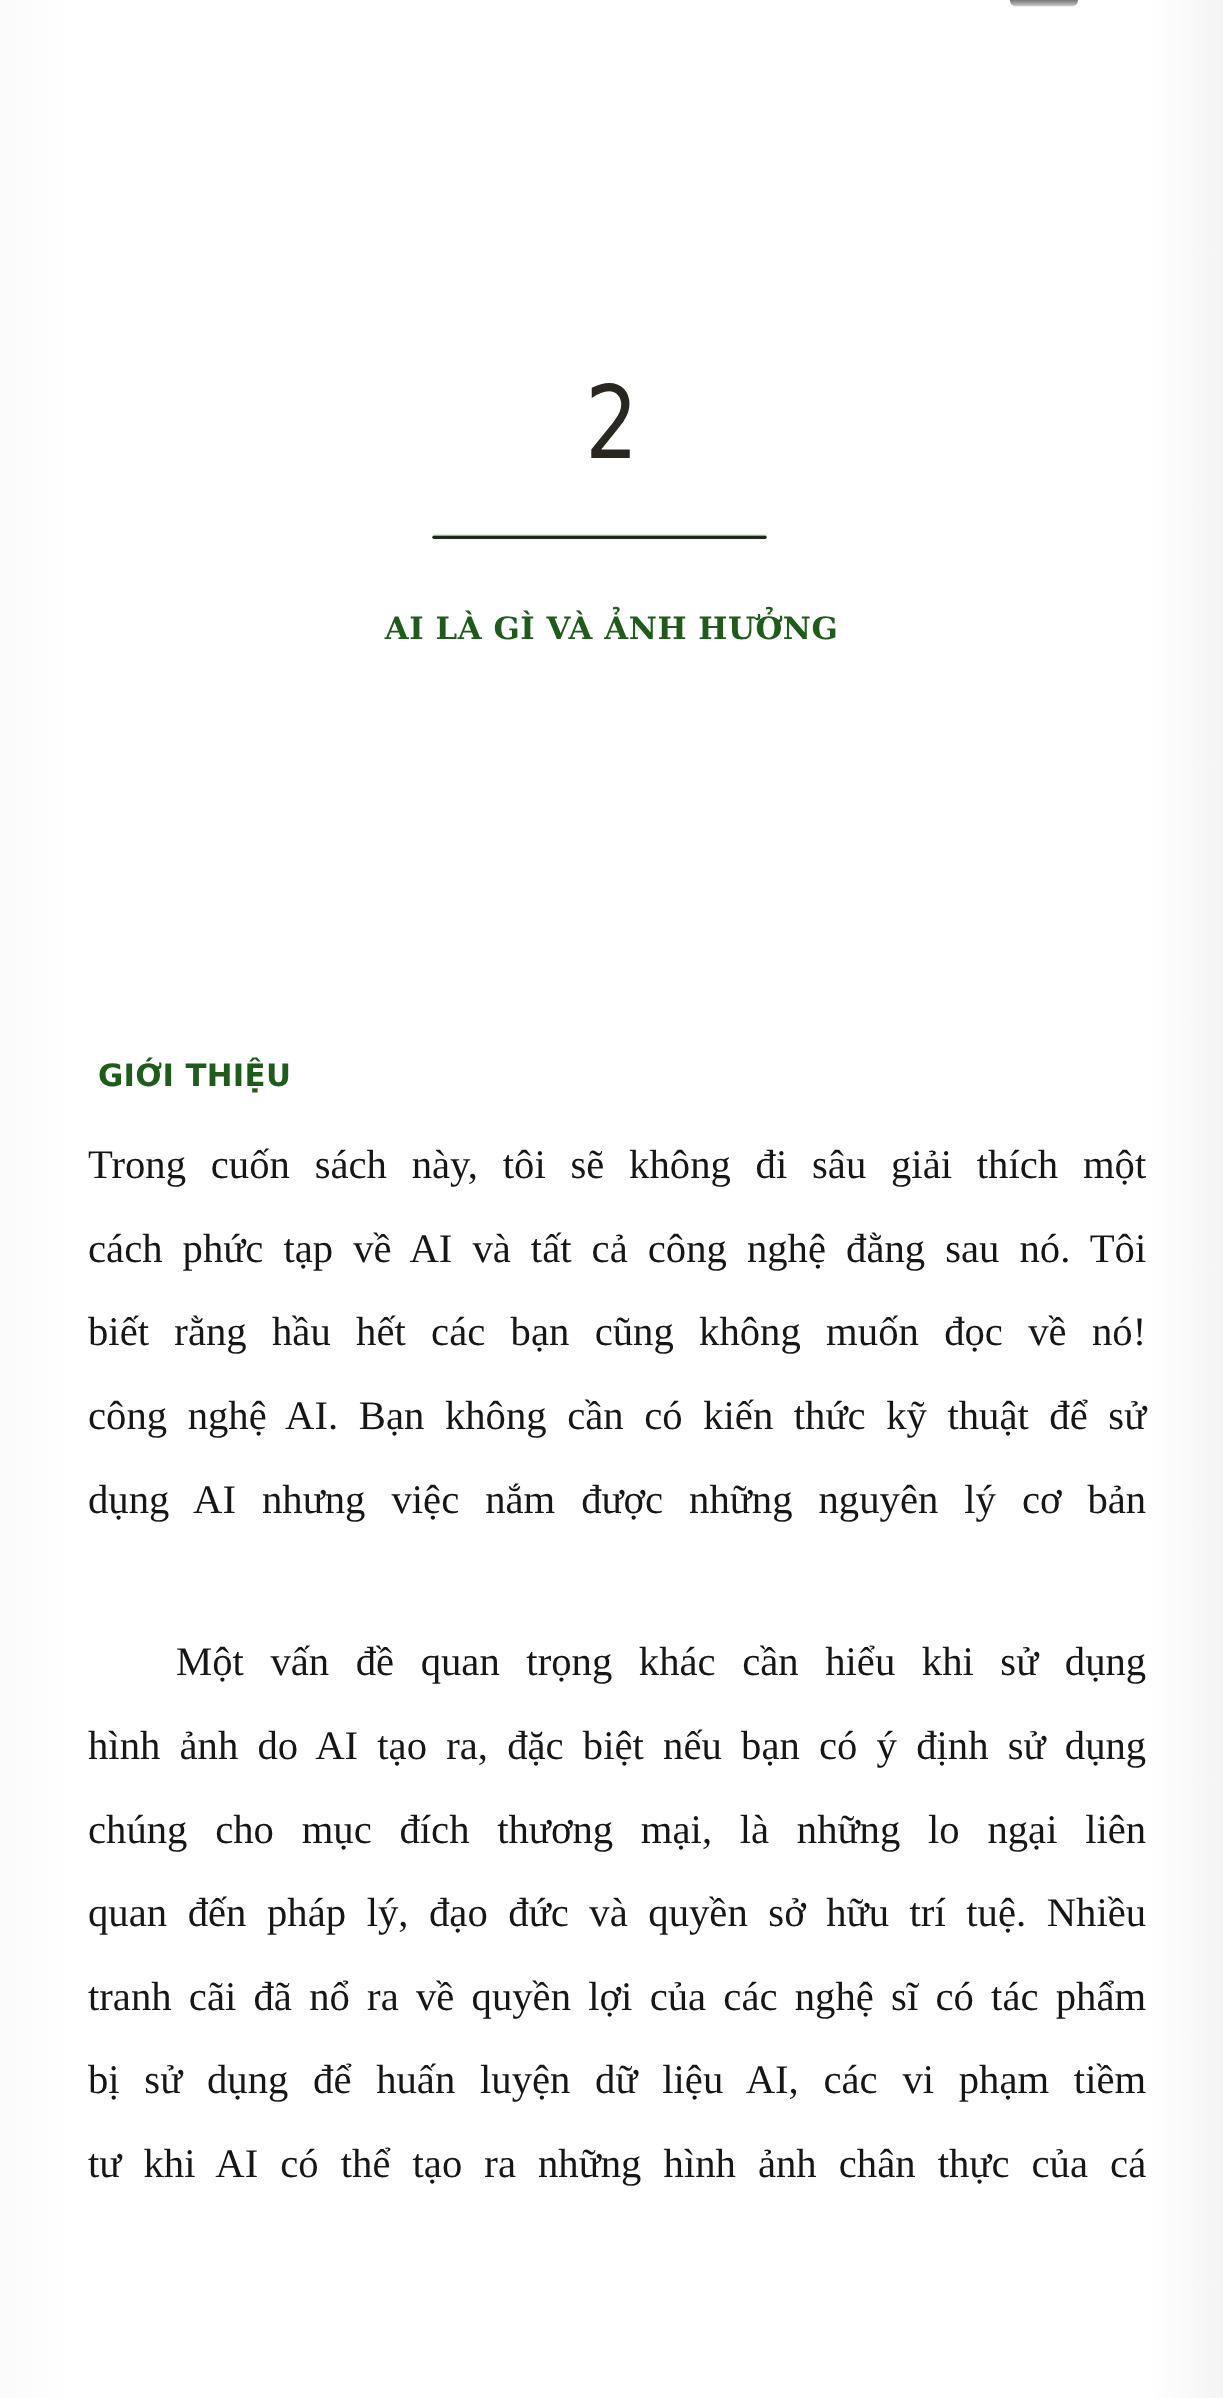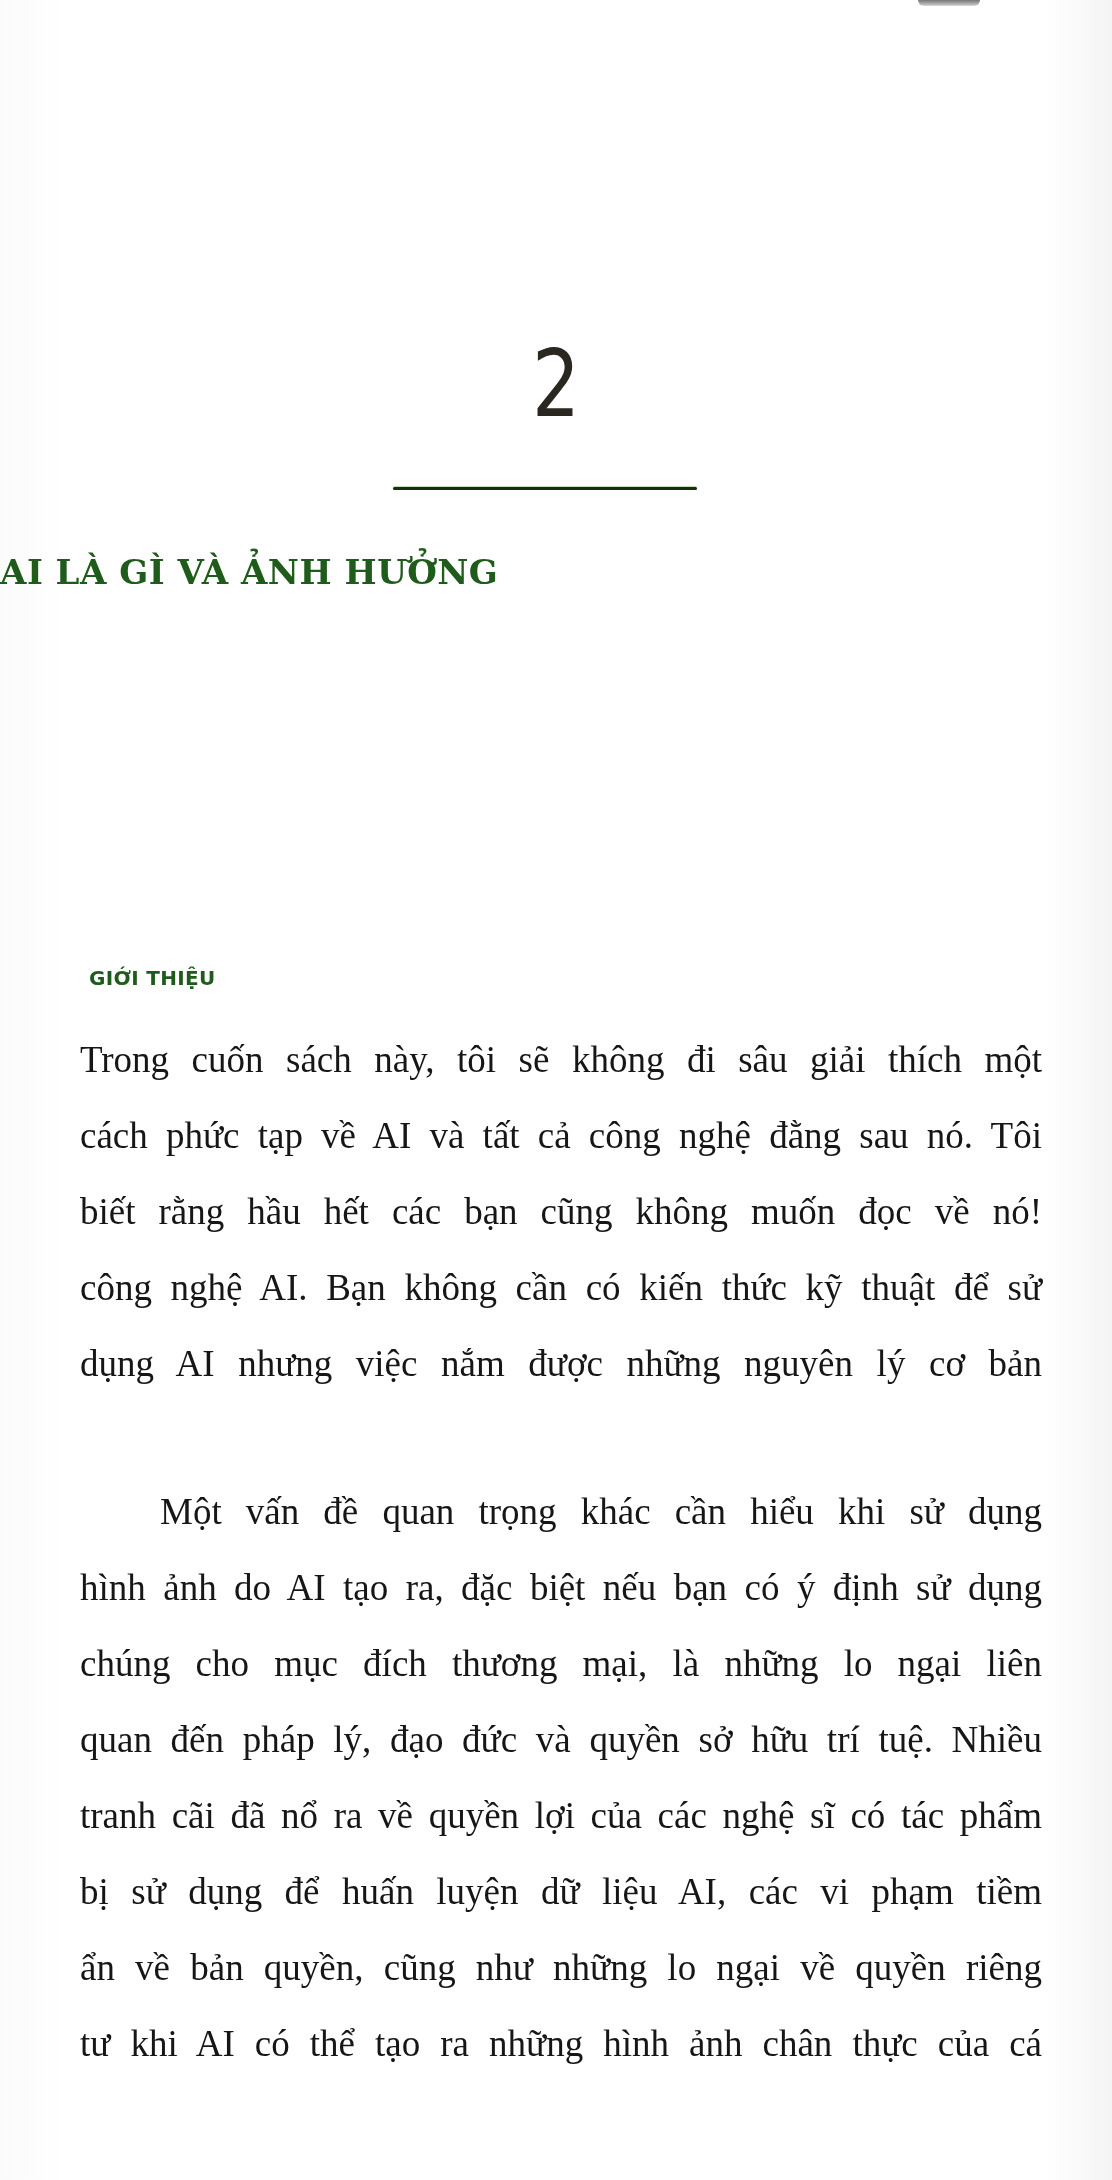--- a/index.html
+++ b/index.html
@@ -50,35 +50,36 @@
       height: 3px;
       background: #1c2a18;
       border-radius: 2px;
       box-shadow: 0 -1px 0 rgba(140, 200, 110, 0.55);
     }
     .chapter-title {
       position: absolute;
       left: 0;
       width: 1112px;
       top: 535px;
+      text-align: center;
       font-family: "DejaVu Serif", "Liberation Serif", serif;
       font-weight: bold;
-      font-size: 34px;
+      font-size: 28px;
       line-height: 74px;
       color: #1f5c1b;
       letter-spacing: 0.5px;
     }
     .chapter-title .line { display: block; }
     .section-heading {
       position: absolute;
       left: 89px;
       top: 958px;
       font-family: "DejaVu Sans", "Liberation Sans", sans-serif;
       font-weight: bold;
-      font-size: 20px;
+      font-size: 28px;
       line-height: 40px;
       color: #1f5c1b;
       letter-spacing: 0.3px;
     }
     .body-text {
       position: absolute;
       left: 80px;
       width: 962px;
       font-family: "Liberation Serif", "DejaVu Serif", serif;
       font-size: 37px;
@@ -124,17 +125,16 @@
     <span class="line">dụng AI nhưng việc nắm được những nguyên lý cơ bản</span>
   </div>
 
   <div class="body-text para-2">
     <span class="line indent">Một vấn đề quan trọng khác cần hiểu khi sử dụng</span>
     <span class="line">hình ảnh do AI tạo ra, đặc biệt nếu bạn có ý định sử dụng</span>
     <span class="line">chúng cho mục đích thương mại, là những lo ngại liên</span>
     <span class="line">quan đến pháp lý, đạo đức và quyền sở hữu trí tuệ. Nhiều</span>
     <span class="line">tranh cãi đã nổ ra về quyền lợi của các nghệ sĩ có tác phẩm</span>
     <span class="line">bị sử dụng để huấn luyện dữ liệu AI, các vi phạm tiềm</span>
-    <span class="line">ẩn về bản quyền, cũng như những lo ngại về quyền riêng</span>
     <span class="line">tư khi AI có thể tạo ra những hình ảnh chân thực của cá</span>
   </div>
 
 </div>
 
 </body></html>

